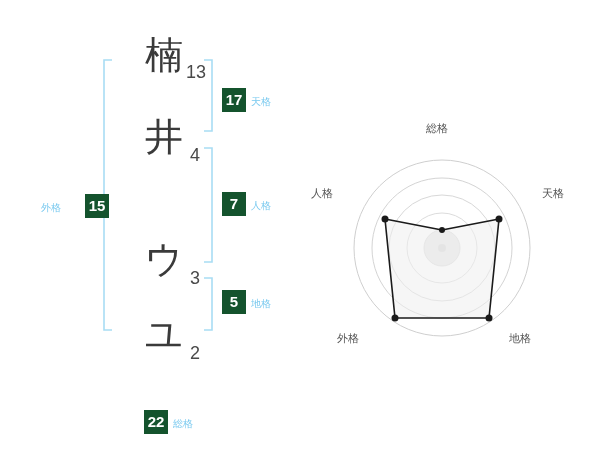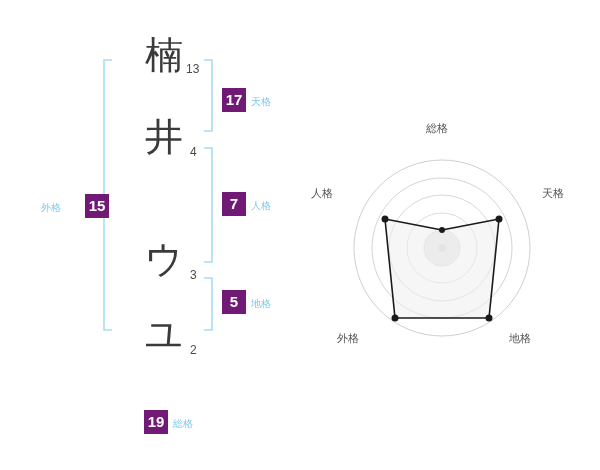--- a/index.html
+++ b/index.html
@@ -25,28 +25,28 @@
     position: absolute;
     font-family: "DejaVu Serif", "Liberation Serif", serif;
     font-size: 38px;
     color: #3a3a3a;
     line-height: 1;
     text-align: center;
     width: 52px;
   }
   .kanji-num {
     position: absolute;
-    font-size: 12px;
+    font-size: 18px;
     color: #4a4a4a;
     font-family: "Liberation Sans", sans-serif;
   }
 
   .badge {
     position: absolute;
-    background: #701a75;
+    background: #14532d;
     color: #ffffff;
     font-size: 15px;
     font-weight: bold;
     width: 24px;
     height: 24px;
     line-height: 24px;
     text-align: center;
     font-family: "Liberation Sans", sans-serif;
   }
   .badge-label {
@@ -134,21 +134,21 @@
 
   <div class="badge" style="left:222px; top:192px;">7</div>
   <div class="badge-label" style="left:251px; top:199px;">人格</div>
 
   <div class="badge" style="left:222px; top:290px;">5</div>
   <div class="badge-label" style="left:251px; top:297px;">地格</div>
 
   <div class="badge-label" style="left:41px; top:201px;">外格</div>
   <div class="badge" style="left:72px; top:194px;margin-left:13px;">15</div>
 
-  <div class="badge" style="left:144px; top:410px;">19</div>
+  <div class="badge" style="left:144px; top:410px;">22</div>
   <div class="badge-label" style="left:173px; top:417px;">総格</div>
 
   <div class="radar-label" style="left:426px; top:121px;">総格</div>
   <div class="radar-label" style="left:542px; top:186px;">天格</div>
   <div class="radar-label" style="left:509px; top:331px;">地格</div>
   <div class="radar-label" style="left:337px; top:331px;">外格</div>
   <div class="radar-label" style="left:311px; top:186px;">人格</div>
 
 </div>
 

